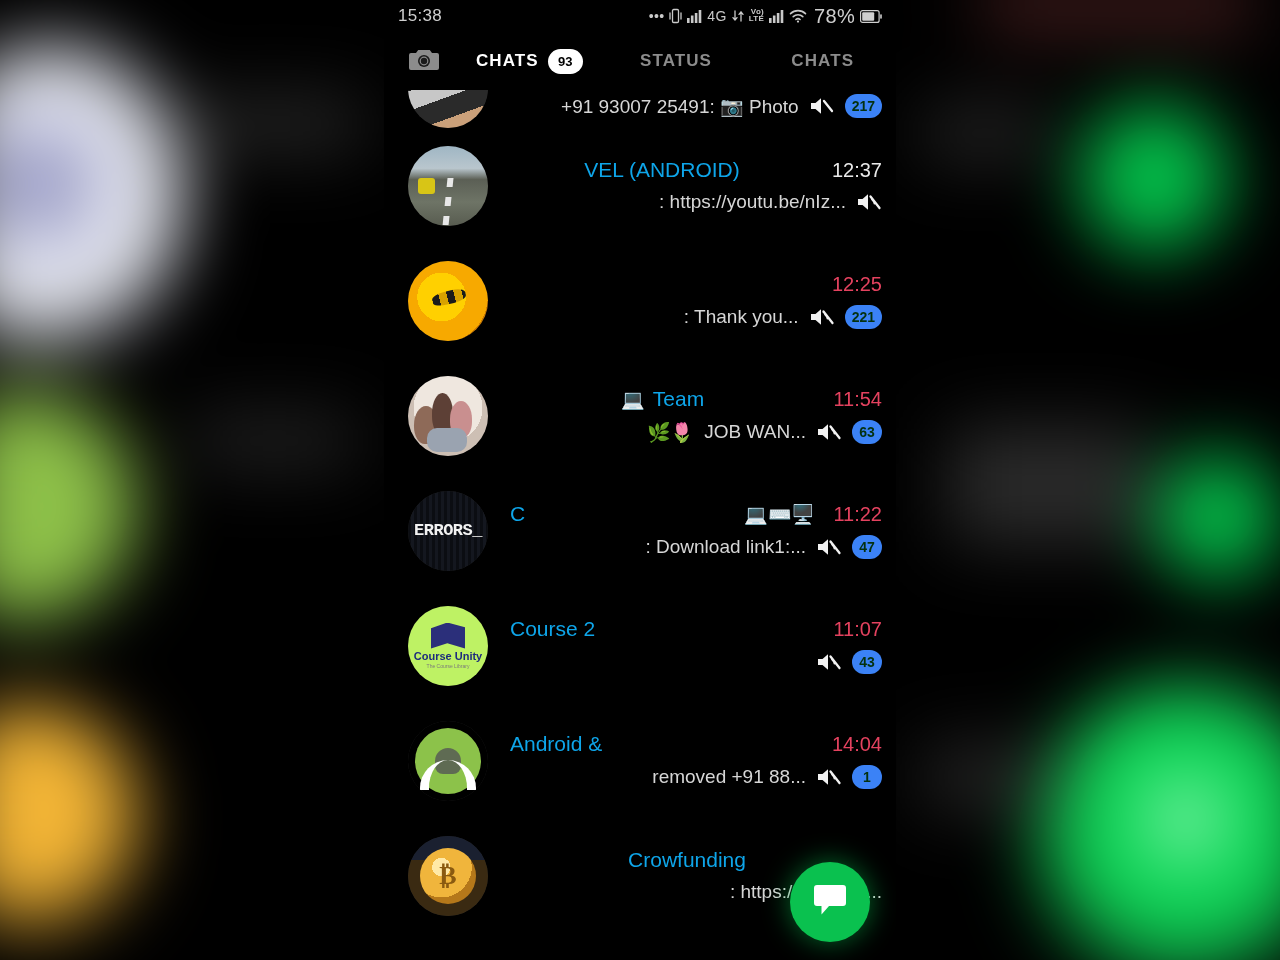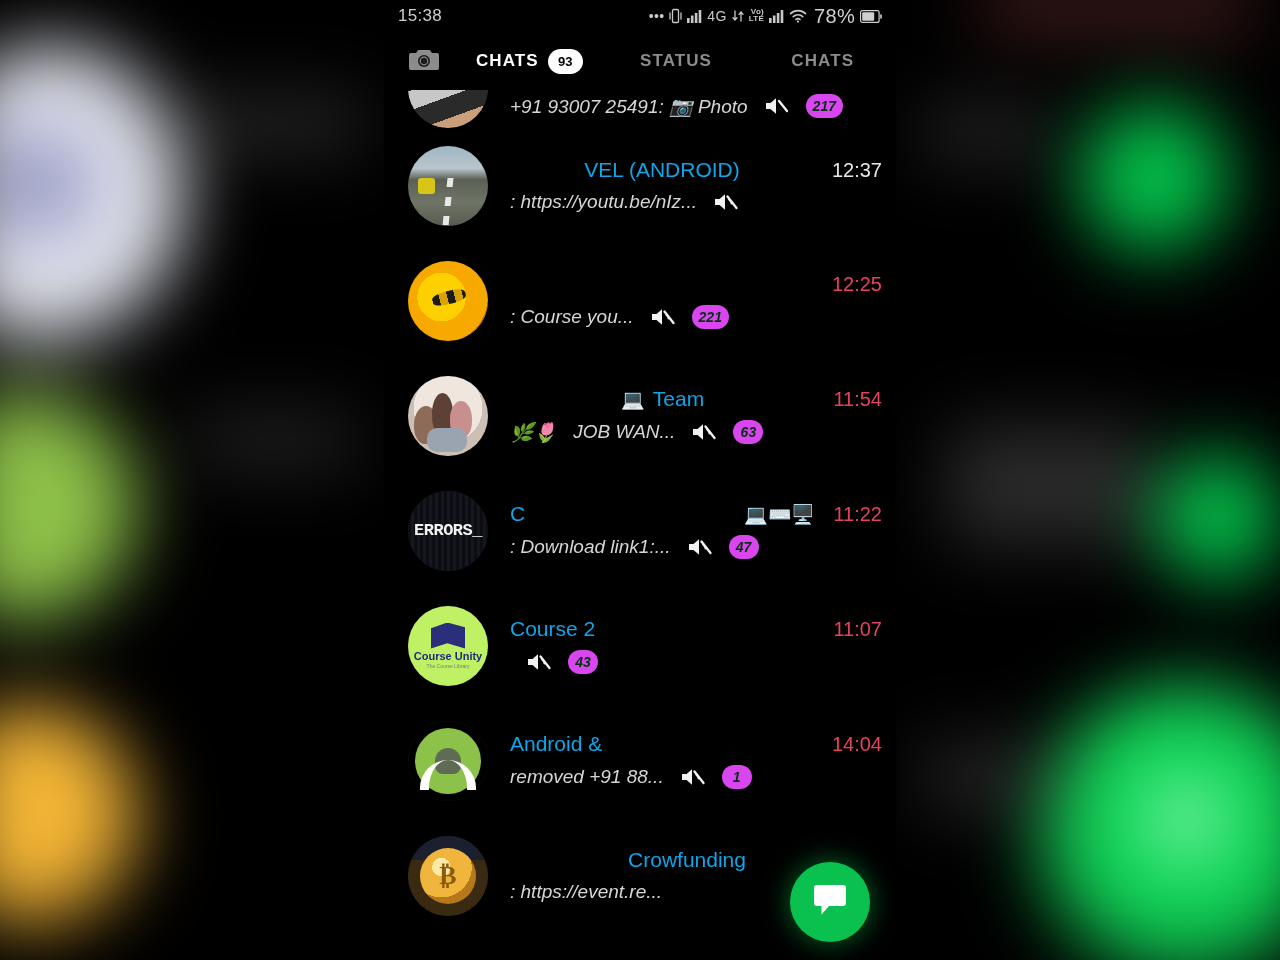--- a/index.html
+++ b/index.html
@@ -34,24 +34,24 @@
   .row{position:relative;height:115px;display:flex;align-items:center;padding:0 14px 0 24px;box-sizing:border-box;}
   .row.clipped{height:38px;overflow:hidden;align-items:flex-end;}
   .av{width:80px;height:80px;border-radius:50%;flex:0 0 80px;overflow:hidden;position:relative;background:#222;}
   .av-in{position:absolute;inset:0;}
   .body{flex:1;min-width:0;margin-left:22px;height:80px;display:flex;flex-direction:column;justify-content:center;}
   .line1{display:flex;align-items:baseline;gap:8px;}
   .title{font-size:21px;color:#0ea5e9;font-weight:400;white-space:nowrap;overflow:hidden;text-overflow:ellipsis;flex:1;min-width:0;display:flex;align-items:center;gap:8px;}
   .time{font-size:20px;white-space:nowrap;margin-left:auto;padding-left:10px;}
   .time.unread{color:#e4425f;}
   .time.read{color:#e9e9e9;}
-  .line2{display:flex;align-items:center;gap:16px;margin-top:9px;justify-content:flex-start;font-style:italic;}
+  .line2{display:flex;align-items:center;gap:10px;margin-top:9px;justify-content:flex-end;}
   .snippet{font-size:19px;color:#d6d6d6;white-space:nowrap;overflow:hidden;text-overflow:ellipsis;text-align:right;}
   .mute{flex:0 0 auto;display:inline-flex;}
-  .badge{min-width:30px;height:24px;border-radius:15px;background:#d946ef;color:#04310f;font-size:14px;font-weight:700;display:flex;align-items:center;justify-content:center;padding:0 7px;box-sizing:border-box;}
+  .badge{min-width:30px;height:24px;border-radius:15px;background:#3b82f6;color:#04310f;font-size:14px;font-weight:700;display:flex;align-items:center;justify-content:center;padding:0 7px;box-sizing:border-box;}
   .emoji{font-size:19px;}
 
   
   .fab{position:absolute;right:26px;bottom:18px;width:80px;height:80px;border-radius:50%;background:#0ac14f;display:flex;align-items:center;justify-content:center;z-index:20;box-shadow:0 0 28px rgba(10,193,79,.55);}
 
   
   .art-road{background:linear-gradient(180deg,#9fb6c4 0%,#b9c6cd 28%,#5b5f55 42%,#6e7466 70%,#585c50 100%);}
   .art-road:after{content:"";position:absolute;left:46%;top:40%;width:8%;height:60%;background:repeating-linear-gradient(180deg,#e8e8e8 0 18%,transparent 18% 40%);transform:skewX(-6deg);}
   .art-road .veh{position:absolute;left:12%;top:40%;width:22%;height:20%;background:#d8c516;border-radius:3px;}
   .art-flower{background:radial-gradient(circle at 42% 45%,#ffd000 0 38%,#f7a900 38% 72%,#cf7d00 72% 100%);}
@@ -222,21 +222,21 @@
         <div class="av">
             <div class="av-in art-flower">
               <div class="bee"></div>
             </div>
           </div>
         <div class="body">
           <div class="line1">
             <span class="time unread">12:25</span>
           </div>
           <div class="line2">
-            <span class="snippet">: Course you...</span>
+            <span class="snippet">: Thank you...</span>
             <span class="mute">
               <svg width="26" height="22" viewBox="0 0 26 22">
                   <path d="M2 8h4.5L12 3.2v15.6L6.5 14H2z" fill="#f2f2f2"></path>
                   <path d="M14.5 5.5l9 11.5" stroke="#f2f2f2" stroke-width="2.3" stroke-linecap="round"></path>
                   <path d="M16 8.5c1.6 1.2 2.4 2.6 2.4 4.3" stroke="#f2f2f2" stroke-width="1.6" fill="none" stroke-linecap="round"></path>
                 </svg>
             </span>
             <span class="badge">221</span>
           </div>
         </div>

